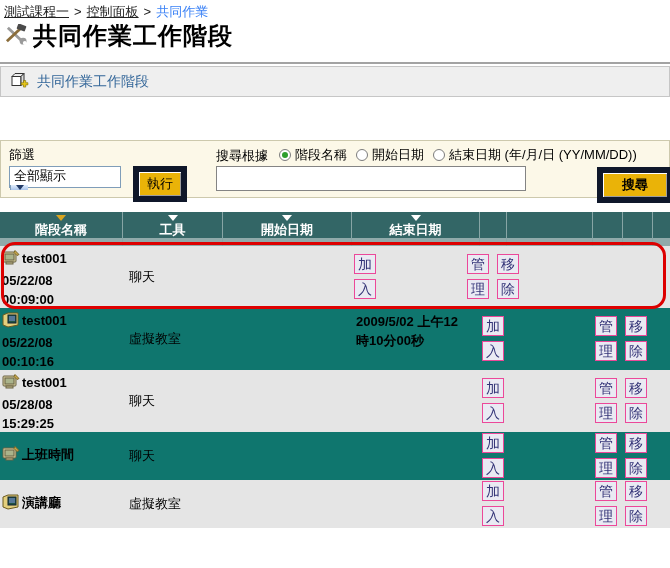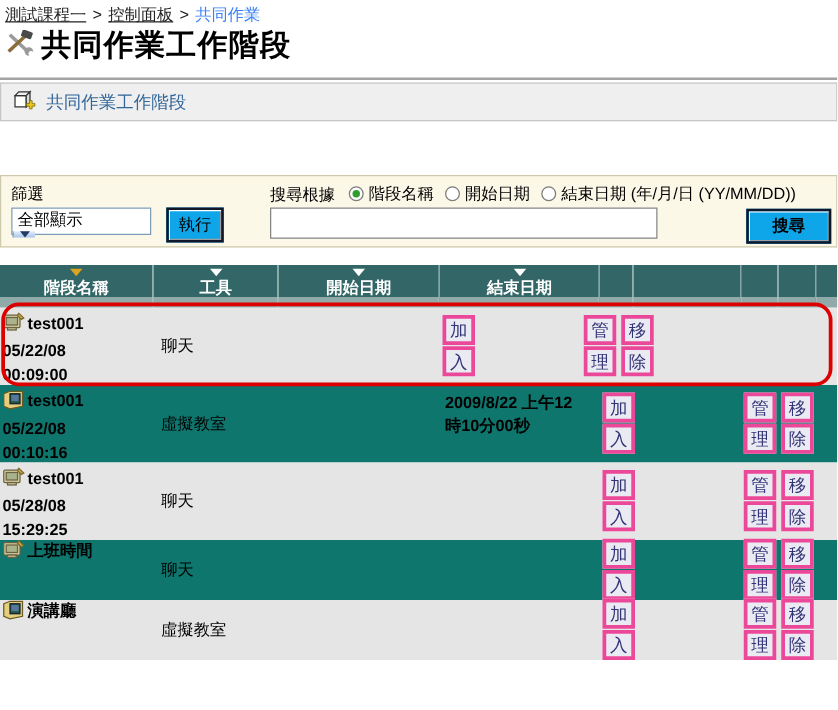--- a/index.html
+++ b/index.html
@@ -25,21 +25,21 @@
   
   .filter-box { position:absolute; top:140px; left:0; width:670px; height:58px; box-sizing:border-box;
                 background:#fcf8e8; border:1px solid #cdc9ad; }
   .filter-label { position:absolute; left:8px; top:5px; }
   .select { position:absolute; left:8px; top:25px; width:112px; height:22px; border:1px solid #7f9db9; background:#fff;
             display:flex; align-items:stretch; box-sizing:border-box; cursor:pointer;flex-direction:column; }
   .select .val { flex:1; display:flex; align-items:center; padding-left:4px; }
   .select .dd { width:17px; background:linear-gradient(#e3eefc,#a9c4ea); border-left:1px solid #7f9db9;
                 display:flex; align-items:center; justify-content:center; }
   .dd-arrow { width:0; height:0; border-left:4px solid transparent; border-right:4px solid transparent; border-top:5px solid #223a66; }
-  .btn { background:#0ea5e9; border:2px solid #0f172a; box-shadow:inset 1px 1px 0 #ffffff, inset -1px -1px 0 #9e9e9e;
+  .btn { background:#eab308; border:6px solid #0f172a; box-shadow:inset 1px 1px 0 #ffffff, inset -1px -1px 0 #9e9e9e;
          display:flex; align-items:center; justify-content:center; cursor:pointer; font-size:13px; }
   .run-btn { position:absolute; left:132px; top:25px; width:42px; height:24px; }
   .search-btn { position:absolute; left:560px; top:26px; width:64px; height:24px; font-weight:bold;margin-left:36px; }
   .search-by { position:absolute; left:215px; top:6px;text-align:center; }
   .radios { position:absolute; left:278px; top:5px; display:flex; gap:9px; align-items:center; white-space:nowrap; }
   .radio-item { display:flex; align-items:center; gap:4px; cursor:pointer; }
   .radio-circle { width:12px; height:12px; border-radius:50%; border:1px solid #7c7c7c; background:#fff; position:relative; box-sizing:border-box; }
   .radio-circle.checked::after { content:""; position:absolute; left:2px; top:2px; width:6px; height:6px; border-radius:50%; background:#2e9e2e; }
   .search-input { position:absolute; left:215px; top:25px; width:310px; height:25px; box-sizing:border-box;
                   border:1px solid #848484; background:#fff; font-size:13px; padding:2px 4px; font-family:"Liberation Sans",sans-serif; }
@@ -53,30 +53,30 @@
   .arr { margin-top:3px; width:0; height:0; border-left:5px solid transparent; border-right:5px solid transparent;
          border-top:6px solid #fff; cursor:pointer; }
   .arr.gold { border-top-color:#d9a520; }
   .th .lbl { color:#fff; font-weight:bold; font-size:13px; cursor:pointer; }
 
   .row { display:flex; height:62px; box-sizing:border-box; background:#e5e5e5; }
   .row.alt { background:#0f766e; }
   .row.short { height:48px; }
   .cell { box-sizing:border-box; }
   .name-cell { padding:3px 0 0 2px; font-weight:bold; line-height:19px; }
-  .row.short .name-cell { display:flex; align-items:flex-start; padding-top:0;font-family:Liberation Mono, monospace; }
+  .row.short .name-cell { display:flex; align-items:center; padding-top:0; }
   .name-inner { width:98px; }
   .sess-icon { display:inline-block; vertical-align:-3px; margin-right:2px; }
   .tool-cell { display:flex; align-items:center; padding-left:6px;text-align:right; }
   .end-cell { padding-top:4px; font-weight:bold; line-height:19px; }
   .end-inner { width:104px; padding-left:4px; }
   .act-cell { display:flex; align-items:center; }
   .act-wrap { width:24px; margin-left:2px; line-height:25px; }
   .act { display:inline; -webkit-box-decoration-break:clone; box-decoration-break:clone; background:#eaeaf3;
-         border:3px solid #ec4899; padding:1px 3px; color:#333377; text-decoration:none; font-size:14px; cursor:pointer;margin-top:41px; }
+         border:1px solid #ec4899; padding:1px 3px; color:#333377; text-decoration:none; font-size:14px; cursor:pointer;margin-top:41px; }
 
   .highlight { position:absolute; left:1px; top:242px; width:665px; height:67px; border:3px solid #dd0000;
                border-radius:14px; pointer-events:none; box-sizing:border-box; z-index:5; }
 
   .ok-btn { position:absolute; left:565px; top:541px; width:92px; height:21px; border:1px solid #4a4a4a; border-radius:10px;
             background:linear-gradient(#fcfcfc,#d0d0d0); box-shadow:inset 0 1px 0 #fff; display:flex; align-items:center;
             justify-content:center; font-weight:bold; cursor:pointer; }
 </style>
 </head>
 <body>
@@ -196,21 +196,21 @@
                   <path d="M1 3 L6 1 L16 1 L16 13 L6 15 L1 13 Z" fill="#e3cf7d" stroke="#6b5a1f"></path>
                   <rect x="6" y="3" width="8" height="8" fill="#225544" stroke="#112233"></rect>
                   <rect x="7" y="4" width="6" height="5" fill="#557799"></rect>
                 </svg></span><span>test001 05/22/08 00:10:16</span></div>
           </div>
           <div class="cell tool-cell" style="width: 100px;">
             <span>虛擬教室</span>
           </div>
           <div class="cell" style="width: 129px;"></div>
           <div class="cell end-cell" style="width: 128px;">
-            <div class="end-inner">2009/8/22 上午12時10分00秒</div>
+            <div class="end-inner">2009/5/02 上午12時10分00秒</div>
           </div>
           <div class="cell act-cell" style="width: 27px;">
             <div class="act-wrap"><a class="act">加入</a></div>
           </div>
           <div class="cell" style="width: 86px;"></div>
           <div class="cell act-cell" style="width: 30px;">
             <div class="act-wrap"><a class="act">管理</a></div>
           </div>
           <div class="cell act-cell" style="width: 30px;">
             <div class="act-wrap"><a class="act">移除</a></div>

